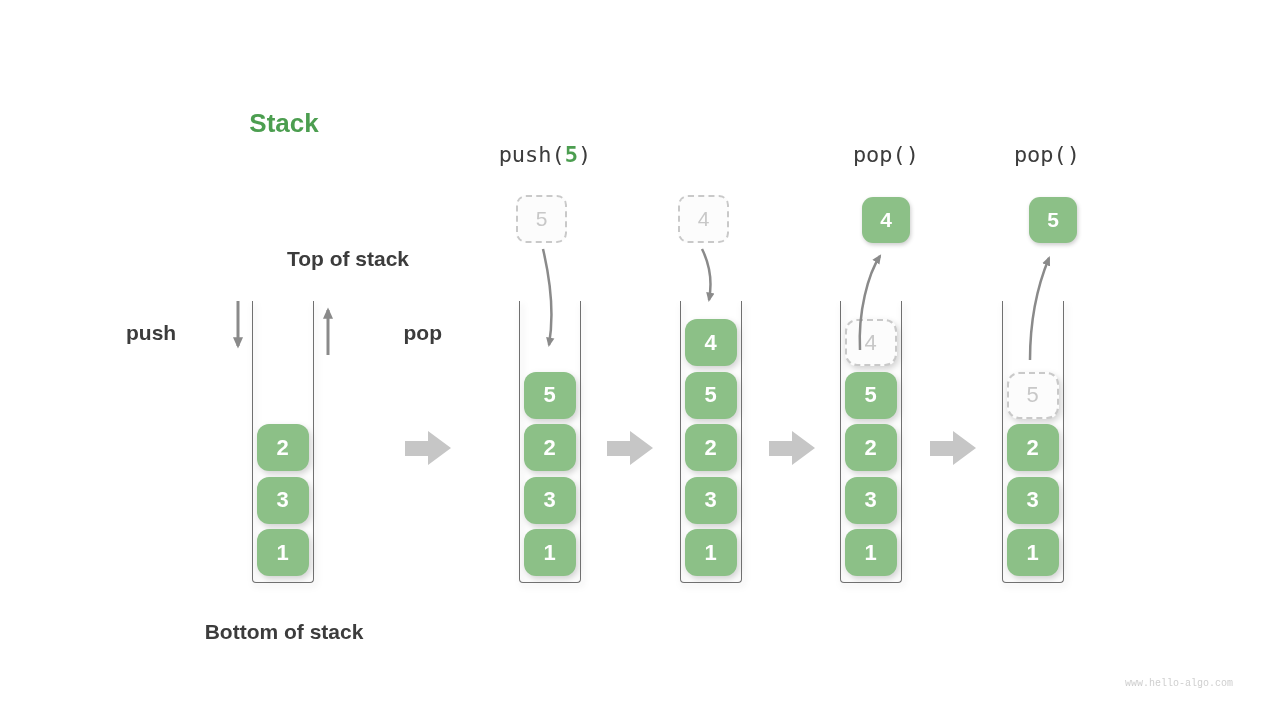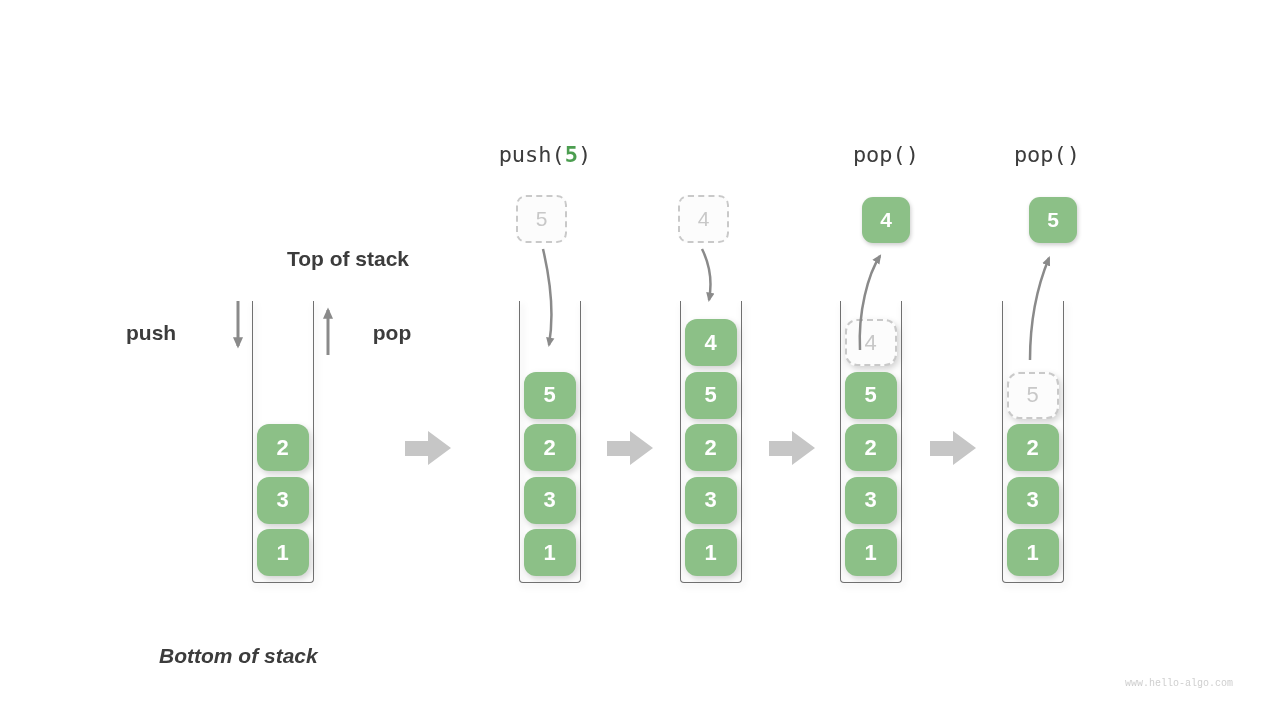--- a/index.html
+++ b/index.html
@@ -34,24 +34,25 @@
   .motion-arrow { fill: none; stroke: var(--arrow); stroke-width: 2.5; }
   .straight-arrow { stroke: var(--arrow); stroke-width: 3; }
   .block-arrow { fill: var(--block); }
   .ah { fill: var(--arrow); }
 </style>
 </head>
 <body>
 
 <div class="canvas" style="--green: #8CC087; --accent: #4C9E50; --dark: #3C3C3C; --arrow: #8A8A8A; --block: #C6C6C6; --dashed: #C9C9C9; --ghost: #C8C8C8; --wall: #707070; --wm: #CFCFCF;">
 
+  <div class="title">Stack</div>
   <div class="side-lbl" style="left:159px; top:247px; width:250px; text-align:right;">Top of stack</div>
-  <div class="side-lbl" style="left:159px; top:644px; width:250px; font-style:italic;">Bottom of stack</div>
+  <div class="side-lbl" style="left:159px; top:620px; width:250px; text-align:center;">Bottom of stack</div>
   <div class="side-lbl" style="left:126px; top:321px; width:100px; text-align:left;">push</div>
-  <div class="side-lbl" style="left:342px; top:321px; width:100px; text-align:center;">pop</div>
+  <div class="side-lbl" style="left:342px; top:321px; width:100px; text-align:right;">pop</div>
 
   <div class="op-label" style="left:445px;"><span>push(</span><span class="arg">5</span><span>)</span></div>
   <div class="op-label" style="left:786px;"><span>pop()</span><span class="arg"></span><span></span></div>
   <div class="op-label" style="left:947px;"><span>pop()</span><span class="arg"></span><span></span></div>
 
   <div class="float-box dashed" style="left:516px; top:195px; width:51px; height:48px;">5</div>
   <div class="float-box dashed" style="left:678px; top:195px; width:51px; height:48px;">4</div>
   <div class="float-box solid" style="left:862px; top:197px; width:48px; height:46px;">4</div>
   <div class="float-box solid" style="left:1029px; top:197px; width:48px; height:46px;">5</div>
 

